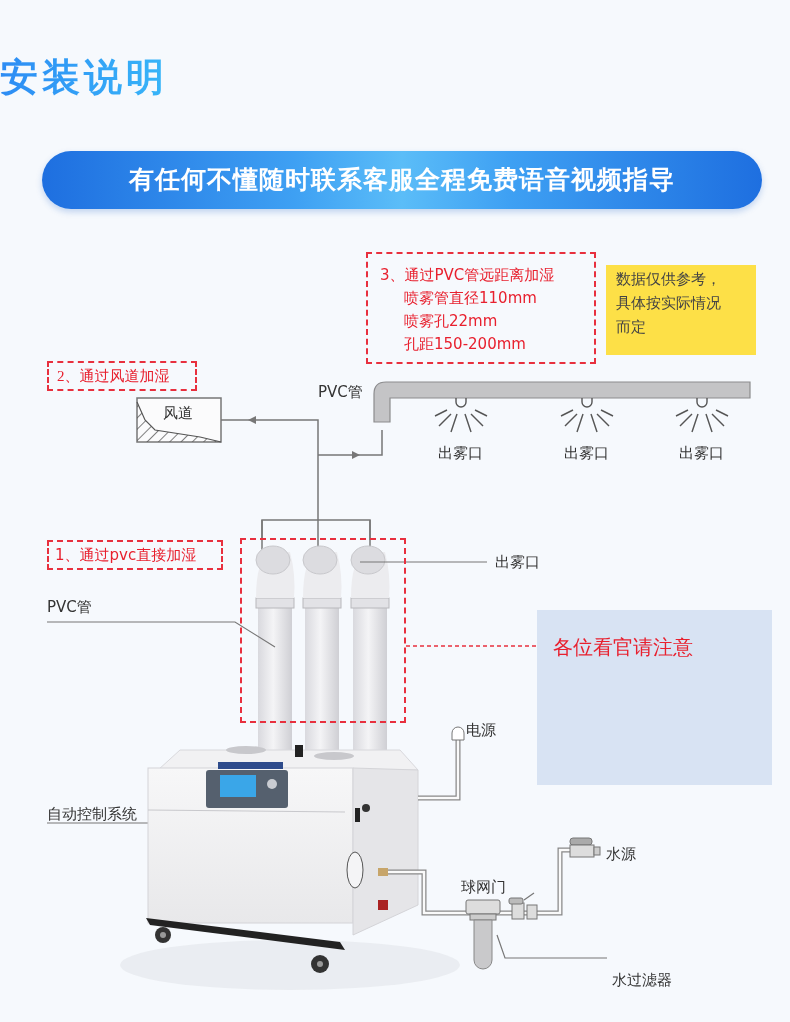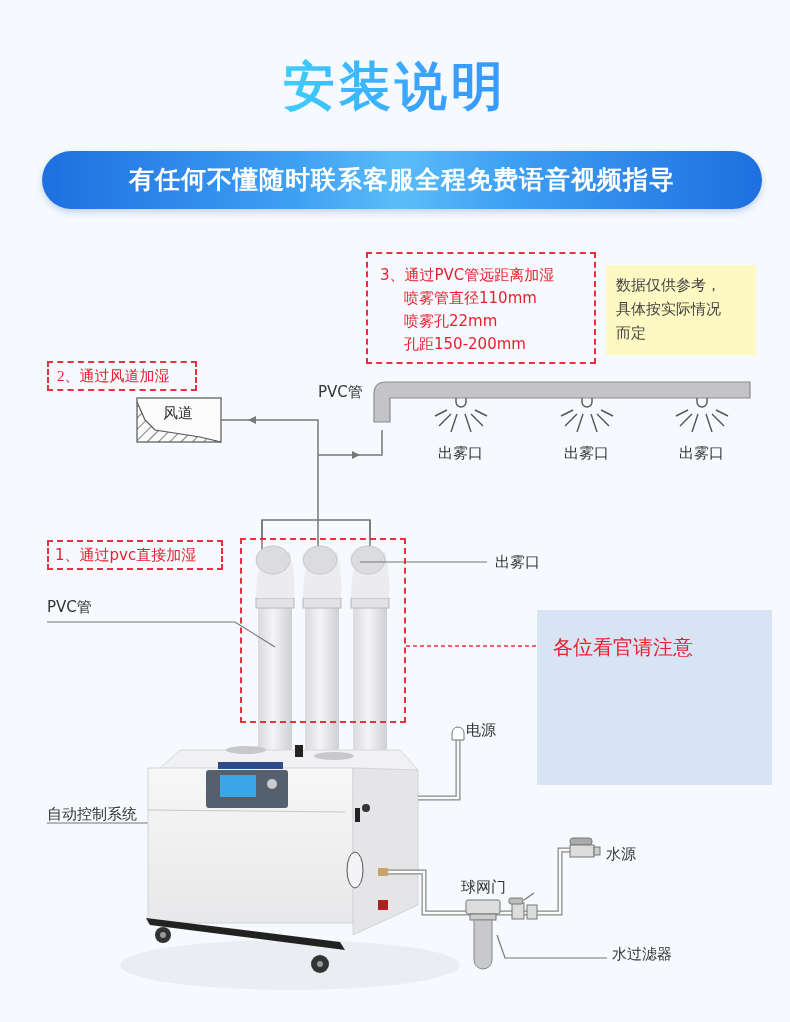--- a/index.html
+++ b/index.html
@@ -6,39 +6,39 @@
   html, body { width: 790px; height: 1022px; overflow: hidden; }
   body {
     background: #f6f9fd;
     font-family: "DejaVu Sans", "Liberation Sans", sans-serif;
     position: relative;
     color: #333;
   }
   .abs { position: absolute; }
 
   .title {
-    left: 0; width: 790px; top: 52px; text-align: center;
-    font-size: 52px; font-weight: bold; letter-spacing: 4px;
+    left: 0; width: 790px; top: 52px; 
+    font-size: 38px; font-weight: bold; letter-spacing: 4px;
     background: linear-gradient(90deg, #2d8cf4 0%, #3fd0fb 35%, #3aa0ff 55%, #2a7ff5 100%);
     -webkit-background-clip: text; background-clip: text; color: transparent;
   }
   .banner {
     left: 42px; top: 151px; width: 720px; height: 58px; border-radius: 29px;
     background: linear-gradient(90deg, #1e6fe0 0%, #3ea0f3 35%, #5bbdf8 50%, #3ea0f3 65%, #1e6fe0 100%);
     box-shadow: 0 3px 6px rgba(30,100,200,0.25);
     color: #fff; font-size: 25px; font-weight: bold; text-align: center; line-height: 58px; letter-spacing: 1px;
   }
 
   .dash-box { border: 2px dashed #e8303e; }
   .red { color: #e8202e; }
   .label { font-size: 15px; color: #333; white-space: nowrap; }
 
   .note3 { left: 366px; top: 252px; width: 230px; height: 112px; padding: 10px 12px; font-size: 15px; line-height: 23px; color: #e8202e; }
   .note3 .indent { padding-left: 24px; }
-  .ref { left: 606px; top: 265px; width: 150px; height: 90px; background: #fef9c3; padding: 8px 10px; font-size: 15px; line-height: 24px; color: #444; }
+  .ref { left: 606px; top: 265px; width: 150px; height: 90px; background: #fde047; padding: 2px 10px; font-size: 15px; line-height: 24px; color: #444; }
 
   .note2 { left: 47px; top: 361px; width: 150px; height: 30px; font-size: 15px; line-height: 26px; padding-left: 8px; color: #e8202e; font-family: Liberation Serif, serif; }
   .note1 { left: 47px; top: 540px; width: 176px; height: 30px; font-size: 15px; line-height: 26px; padding-left: 6px; color: #e8202e; }
 
   .pipe-box { left: 240px; top: 538px; width: 166px; height: 185px; }
 
   .notice { left: 537px; top: 610px; width: 235px; height: 175px; background: #d8e3f3; padding: 24px 14px 0 16px; }
   .notice .h { font-size: 20px; color: #e8202e; margin-bottom: 6px; }
   .notice .b { font-size: 19px; color: #333; line-height: 31px; }
 
@@ -223,13 +223,13 @@
 <div class="abs label" style="left:47px; top:598px;">PVC管</div>
 
 <div class="abs notice">
   <div class="h">各位看官请注意</div>
 </div>
 
 <div class="abs label" style="left:466px; top:721px;">电源</div>
 <div class="abs label" style="left:47px; top:805px;">自动控制系统</div>
 <div class="abs label" style="left:606px; top:845px;">水源</div>
 <div class="abs label" style="left:461px; top:878px;">球网门</div>
-<div class="abs label" style="left:612px; top:945px;text-align:center;">水过滤器</div>
+<div class="abs label" style="left:612px; top:971px;text-align:center;">水过滤器</div>
 
 </body></html>

